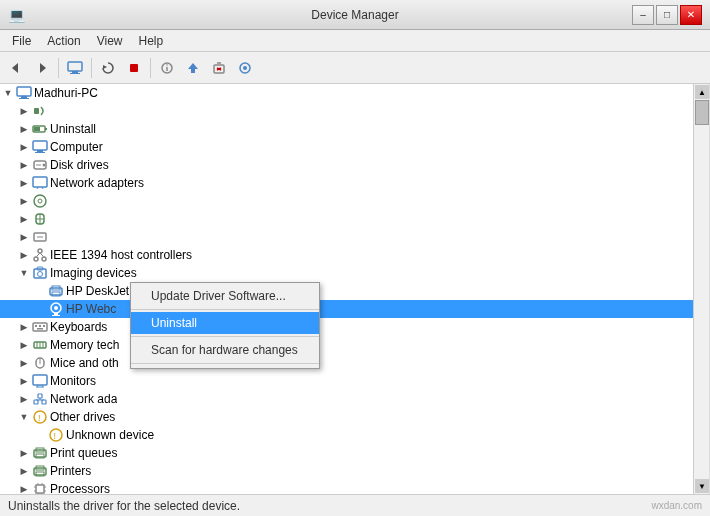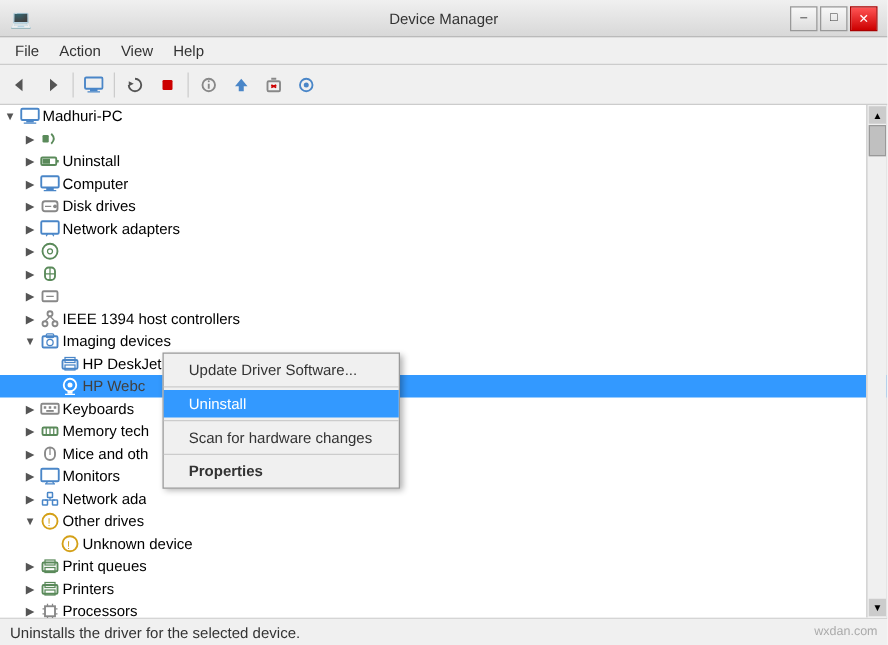--- a/index.html
+++ b/index.html
@@ -597,21 +597,20 @@
       <div style="position:absolute;bottom:0;width:14px;height:14px;background:#ccc;margin:1px;display:flex;align-items:center;justify-content:center;cursor:pointer;font-size:8px;">▼</div>
     </div>
 
     <div class="context-menu">
       <div class="ctx-item">Update Driver Software...</div>
       <div class="ctx-separator"></div>
       <div class="ctx-item active">Uninstall</div>
       <div class="ctx-separator"></div>
       <div class="ctx-item">Scan for hardware changes</div>
       <div class="ctx-separator"></div>
-      <div class="ctx-item bold">Properties</div>
     </div>
 
   </div>
 </div>
 
 <div class="status-bar">
   <span>Uninstalls the driver for the selected device.</span>
   <span style="margin-left:auto;font-size:10px;color:#aaa;">wxdan.com</span>
 </div>
 

